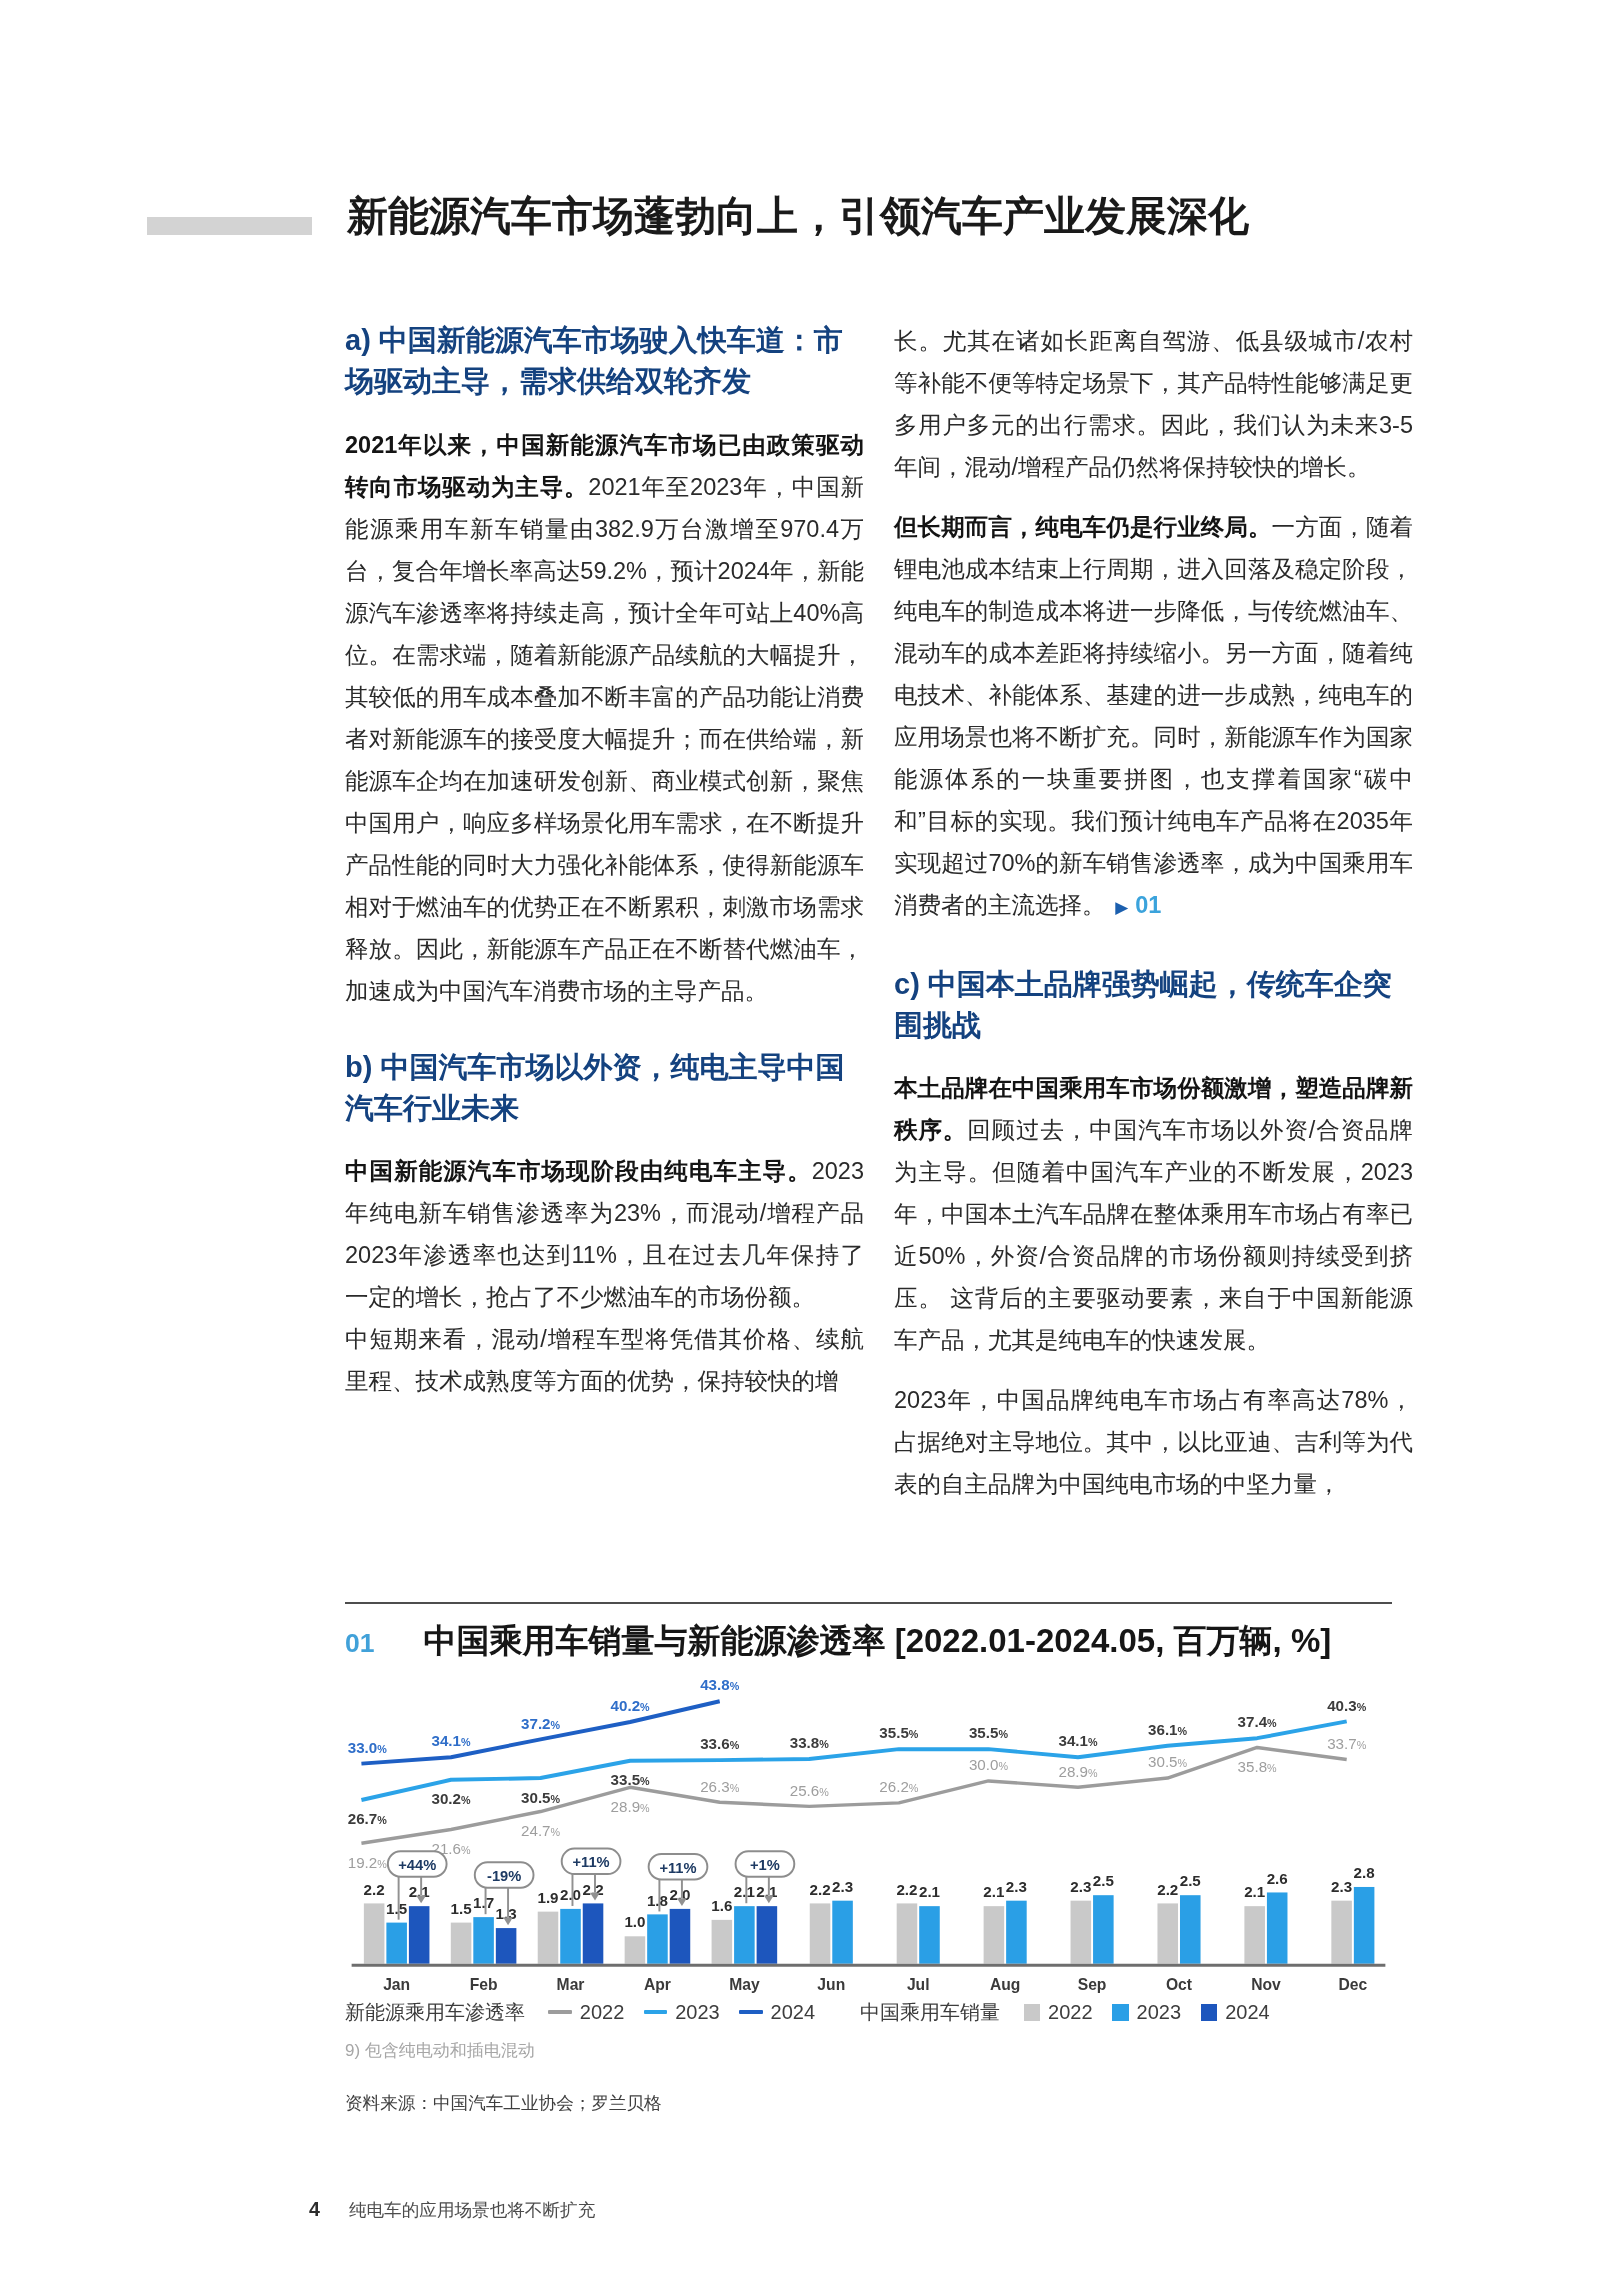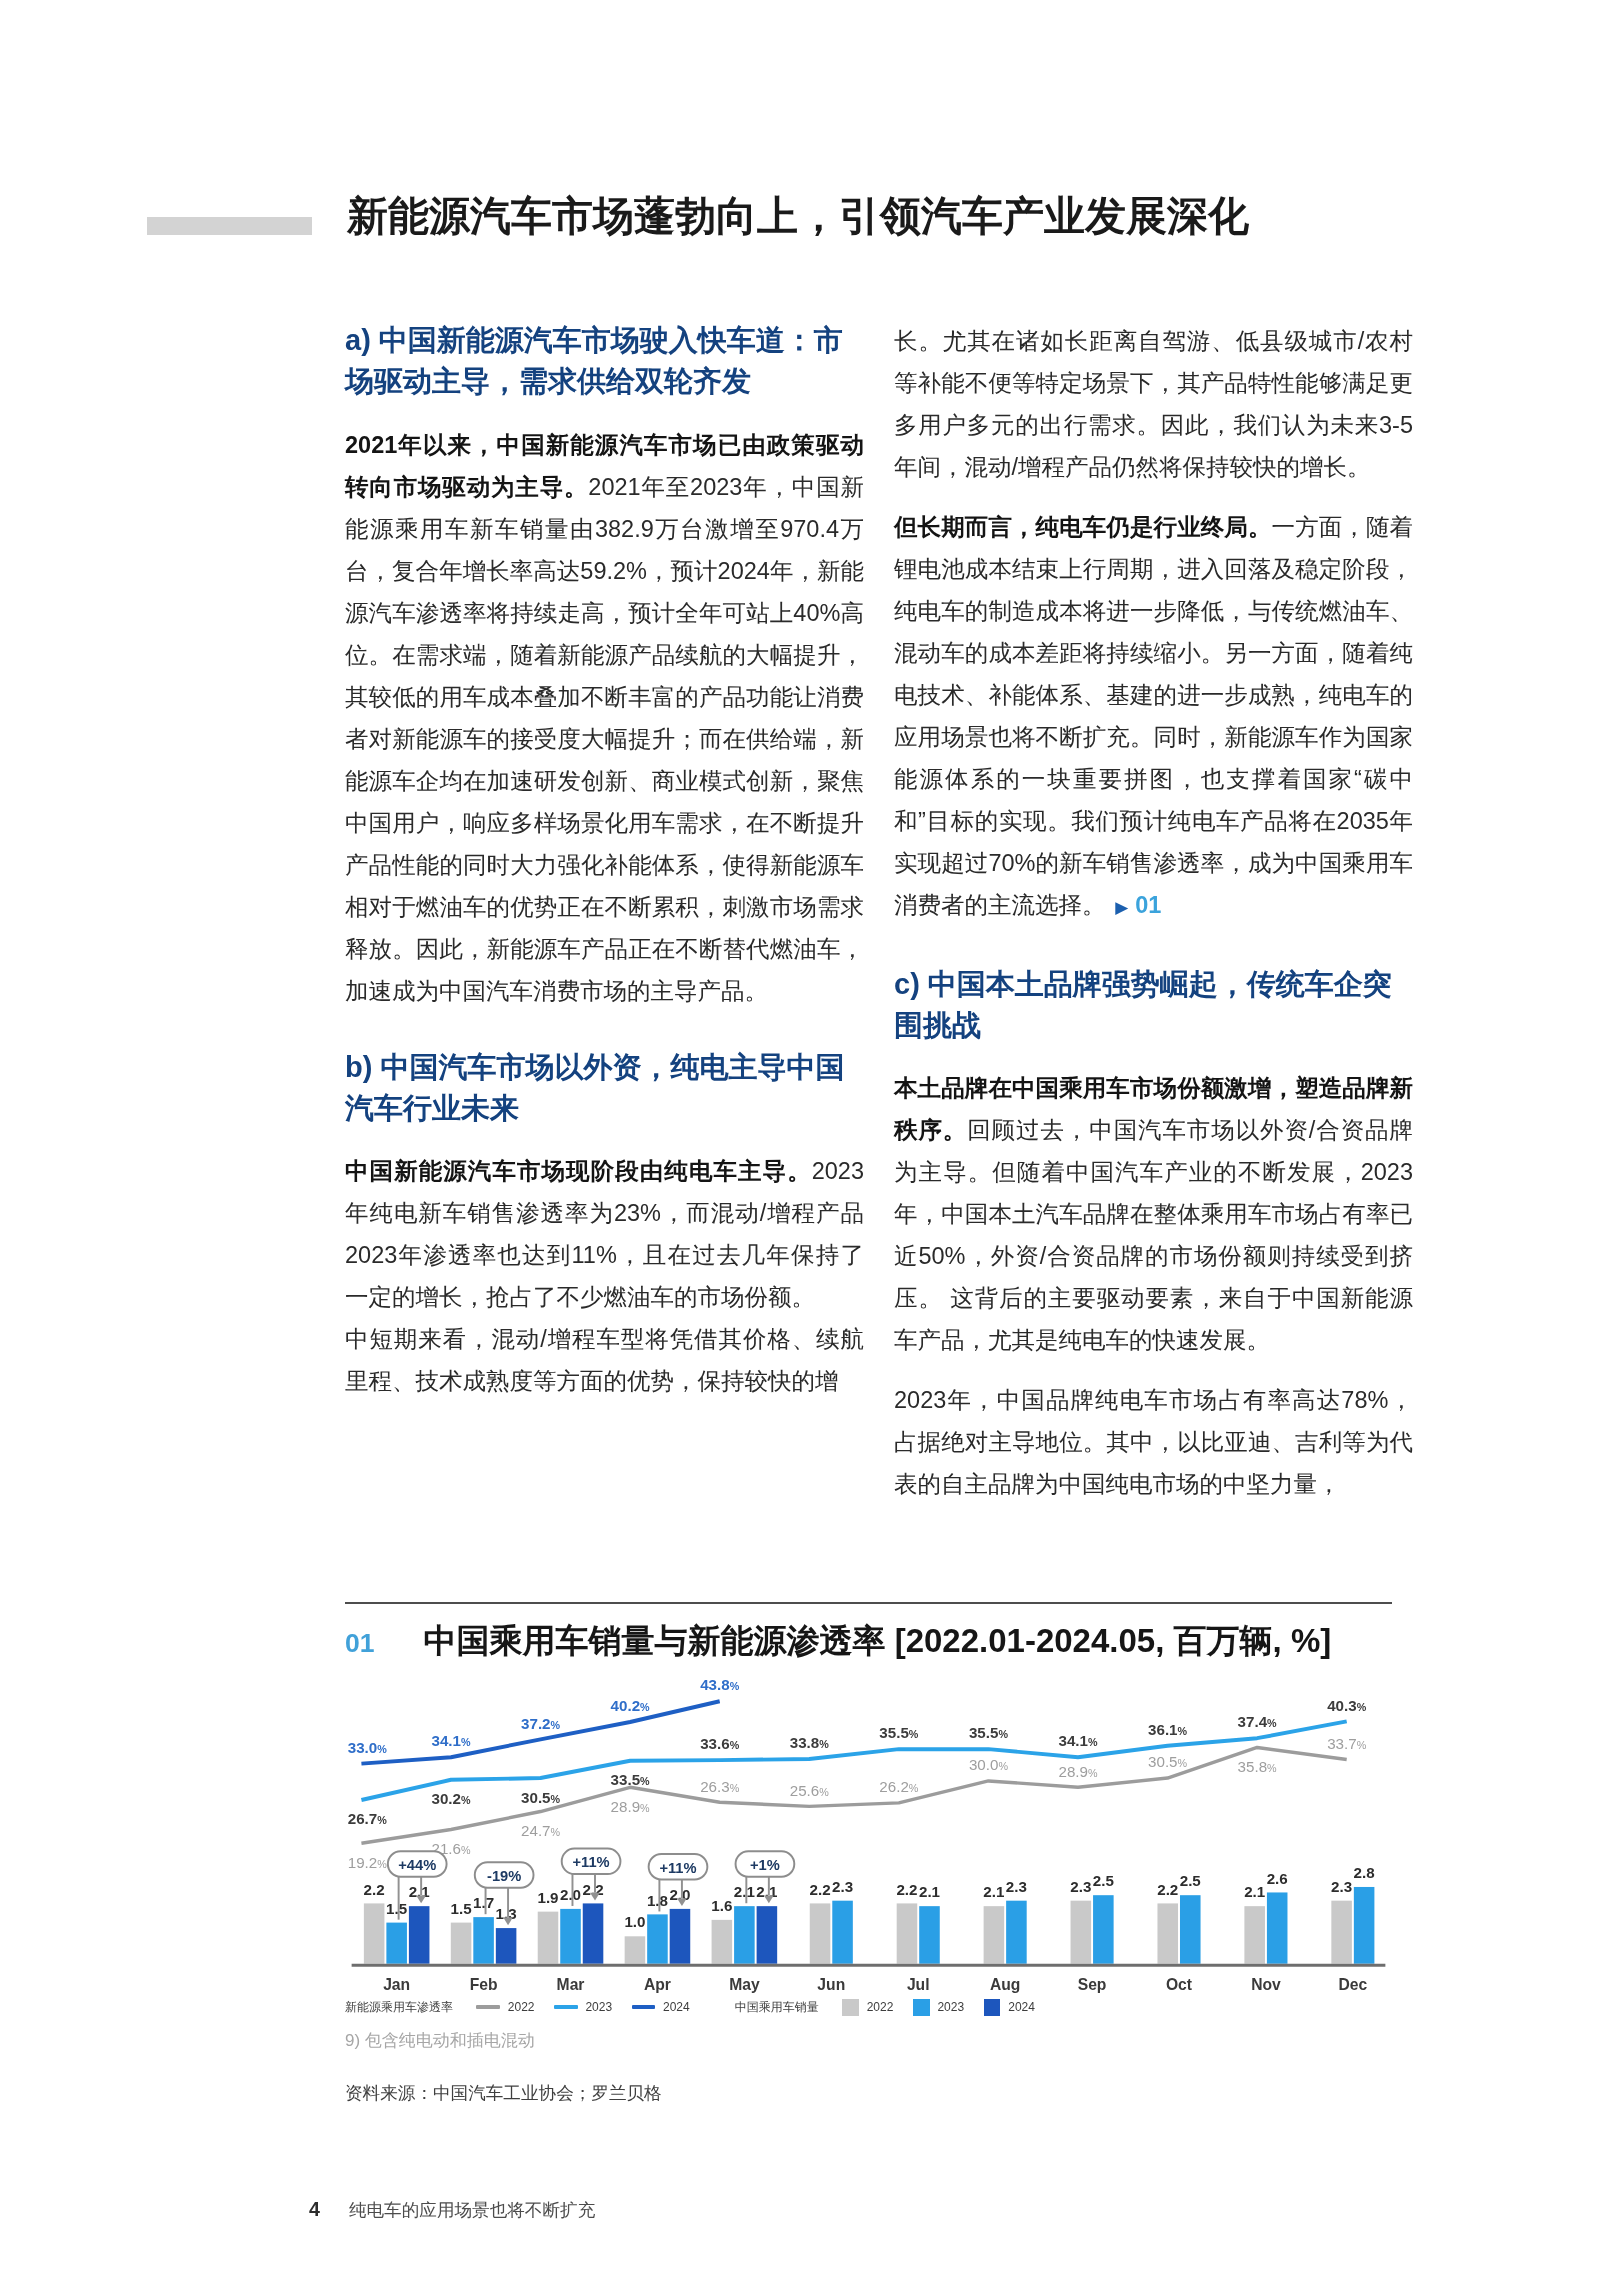--- a/index.html
+++ b/index.html
@@ -17,21 +17,21 @@
   p.body b{font-weight:700;color:#141414;}
   .ref{white-space:nowrap;font-weight:700;}
   .ref .tri{color:#1b5fae;font-size:0.72em;margin:0 6.9px 0 9.8px;}
   .ref .num{color:#3ba3dc;}
   .chart-rule{position:absolute;left:345px;top:1602px;width:1047px;height:2px;background:#4d4d4d;}
   .chart{position:absolute;left:345px;top:1619px;width:1047px;}
   .chart-header{display:flex;align-items:baseline;}
   .fig-num{color:#41a1d9;font-weight:700;font-size:26.5px;}
   .fig-title{color:#161616;font-weight:700;font-size:33px;margin-left:49px;}
   #chart-host svg{display:block;margin-top:7.8px;}
-  .legend{display:flex;align-items:center;font-size:12px;color:#3d3d3d;margin-top:2px;}
+  .legend{display:flex;align-items:center;font-size:20px;color:#3d3d3d;margin-top:2px;}
   .lg-label{margin-right:3.9px;}
   .lg-item{display:flex;align-items:center;margin-left:19.6px;}
   .lg-line{width:23.5px;height:3.9px;margin-right:7.8px;border-radius:1px;}
   .lg-sq{width:16.7px;height:16.7px;margin-right:7.8px;}
   .lg-group2{margin-left:45px;}
   .footnote{margin-top:13.7px;font-size:17px;color:#a6a6a6;}
   .source{margin-top:29px;font-size:17.6px;color:#3f3f3f;}
   .footer{position:absolute;left:309px;top:2198px;display:flex;align-items:baseline;}
   .page-num{font-size:19.6px;font-weight:700;color:#2c2c2c;}
   .footer-text{margin-left:29px;font-size:17.6px;color:#4c4c4c;}

